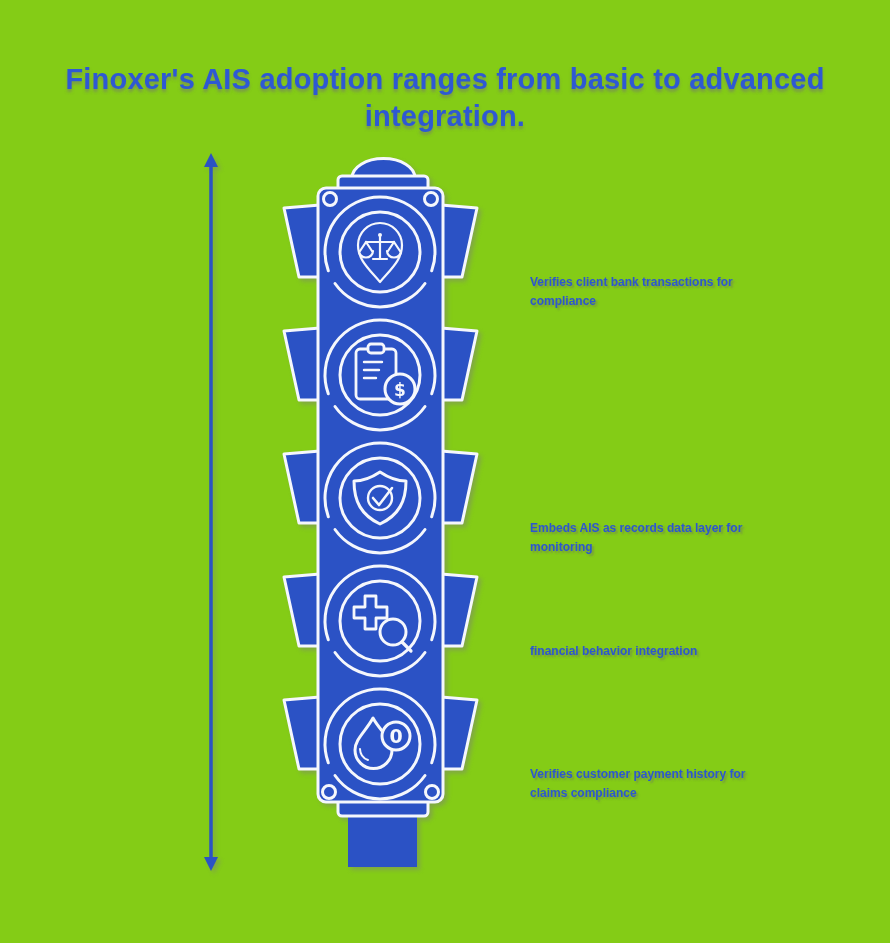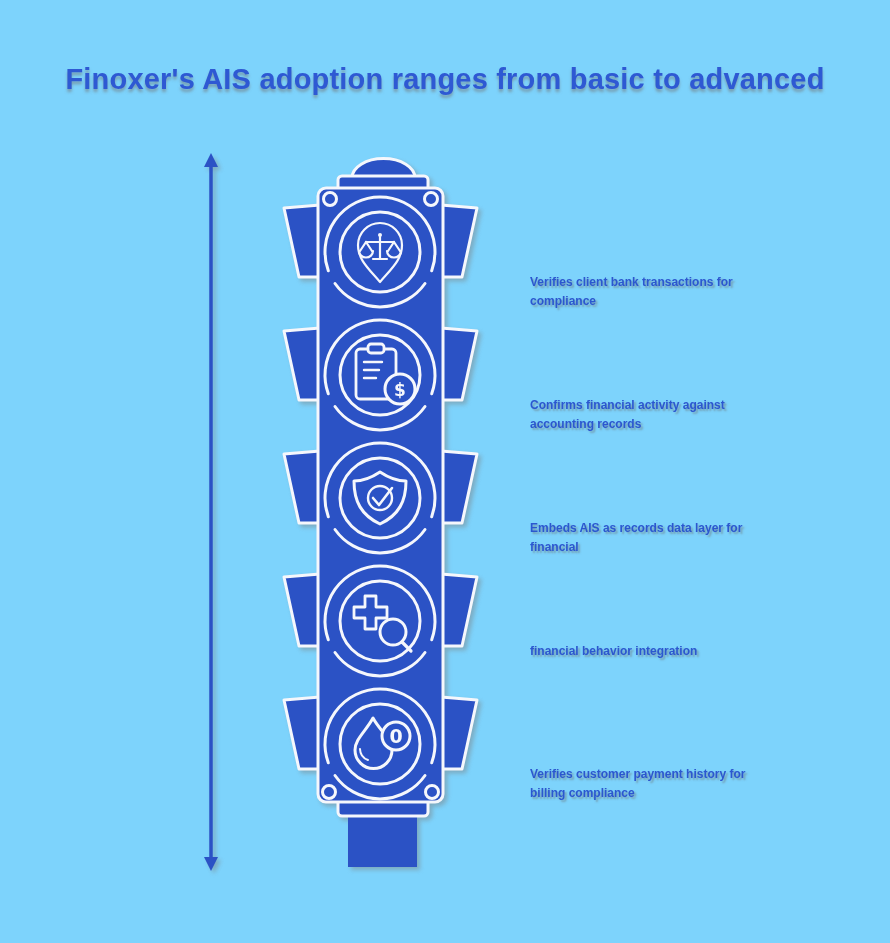--- a/index.html
+++ b/index.html
@@ -1,17 +1,17 @@
 <!DOCTYPE html>
 <html><head>
 <meta charset="utf-8">
 <style>
   html,body{margin:0;padding:0;background:#000;}
   body{width:890px;height:943px;font-family:"Liberation Sans",sans-serif;}
-  .stage{position:relative;width:890px;height:943px;background:#7dd3fc;overflow:hidden;}
+  .stage{position:relative;width:890px;height:943px;background:#84cc16;overflow:hidden;}
   .title{
     position:absolute;top:42px;left:0;width:890px;text-align:center;
     color:#2e59d3;font-size:29px;font-weight:bold;line-height:37px;letter-spacing:.2px;
     text-shadow:0 3px 3px rgba(115,115,115,.55);
   }
   .title span{display:block;}
   svg.diagram{
     position:absolute;left:180px;top:148px;
     filter:drop-shadow(3px 3px 2px rgba(125,125,125,.45));
   }
@@ -26,20 +26,21 @@
   .label.l4{top:618px}.label.l5{top:741px}
   .svgtxt{font-family:"DejaVu Sans",sans-serif;font-weight:bold;}
 </style>
 </head>
 <body>
 
 <div class="stage">
 
   <h1 class="title">
     <span>Finoxer's AIS adoption ranges from basic to advanced</span>
+    <span>integration.</span>
   </h1>
 
   <svg class="diagram" width="330" height="730" viewBox="0 0 330 730" xmlns="http://www.w3.org/2000/svg">
 
     <g stroke="#2b52c5" fill="#2b52c5">
       <line x1="31" y1="16" x2="31" y2="712" stroke-width="3.5"></line>
       <polygon points="31,5 24,19 38,19" stroke="none"></polygon>
       <polygon points="31,723 24,709 38,709" stroke="none"></polygon>
     </g>
 
@@ -136,29 +137,25 @@
           <text class="svgtxt" x="216" y="595" font-size="19" text-anchor="middle" fill="#f5f7fc" stroke="none">0</text>
         </g>
       </g>
     </g>
   </svg>
 
   <div class="label l1">
     <span>Verifies client bank transactions for</span>
     <span>compliance</span>
   </div>
-  <div class="label l2">
-    <span>Confirms financial activity against</span>
-    <span>accounting records</span>
-  </div>
   <div class="label l3">
     <span>Embeds AIS as records data layer for</span>
-    <span>financial</span>
+    <span>monitoring</span>
   </div>
   <div class="label l4">
     <span>financial behavior integration</span>
   </div>
   <div class="label l5">
     <span>Verifies customer payment history for</span>
-    <span>billing compliance</span>
+    <span>claims compliance</span>
   </div>
 
 </div>
 
 </body></html>

